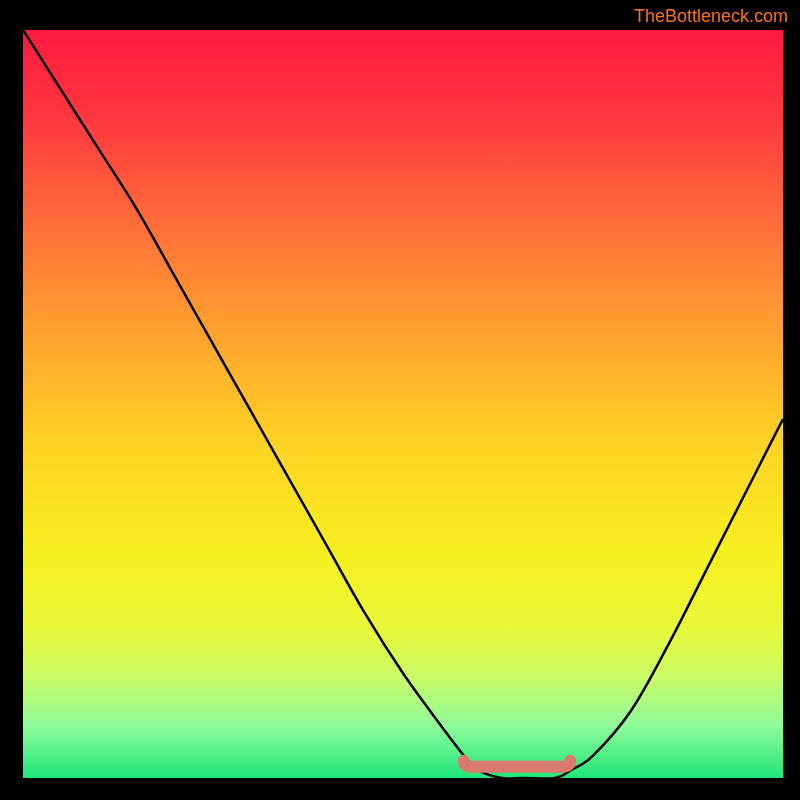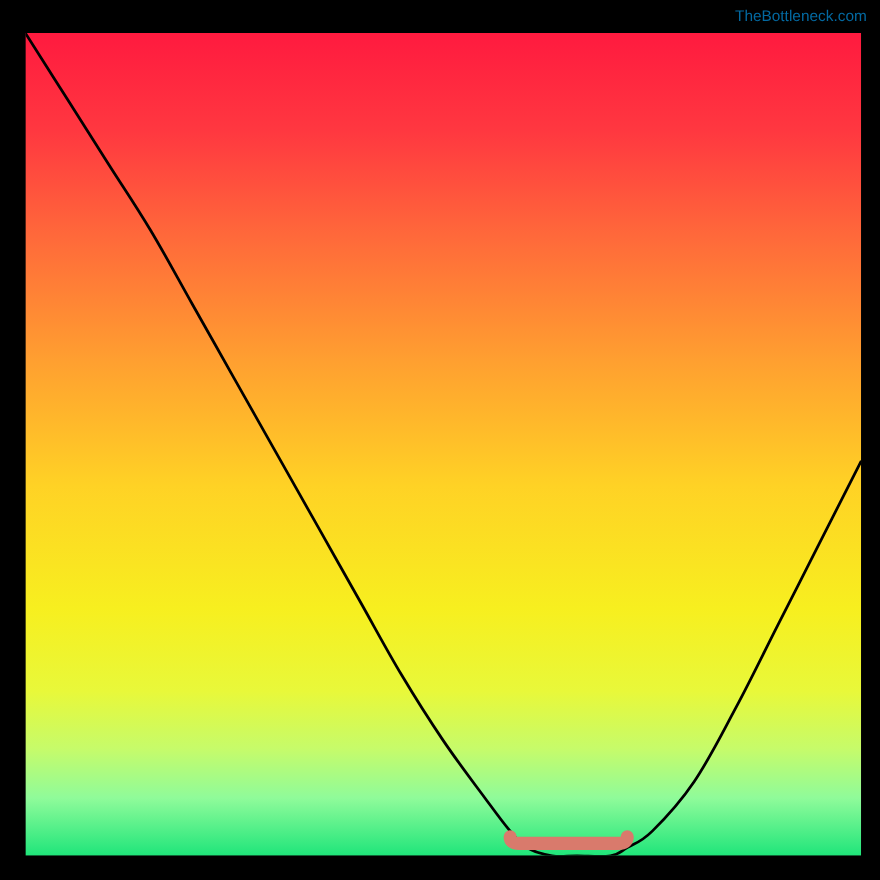--- a/index.html
+++ b/index.html
@@ -8,22 +8,22 @@
     height: 800px;
     background: #000;
     position: relative;
     font-family: Arial, sans-serif;
     overflow: hidden;
   }
   .attribution {
     position: absolute;
     top: 6px;
     right: 12px;
-    color: #0369a1;
-    font-size: 14px;
+    color: #f97316;
+    font-size: 18px;
     font-weight: 500;
     z-index: 10;
   }
   .plot-area {
     position: absolute;
     left: 23px;
     top: 30px;
     width: 760px;
     height: 748px;
     overflow: hidden;

